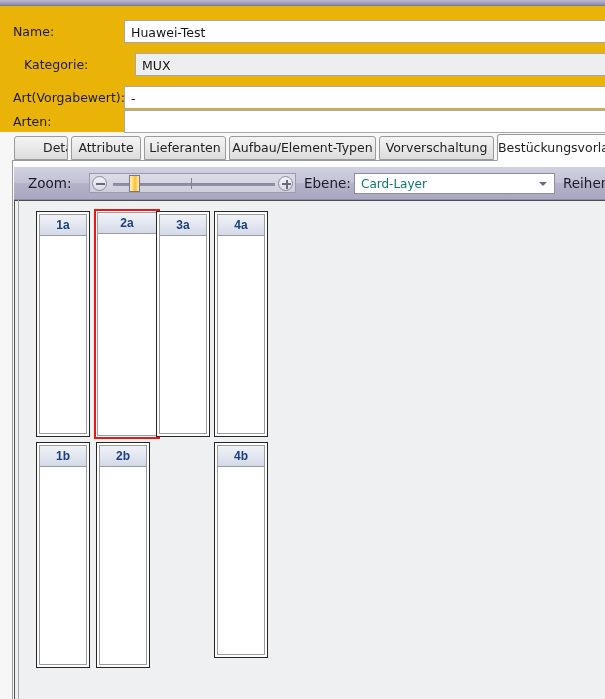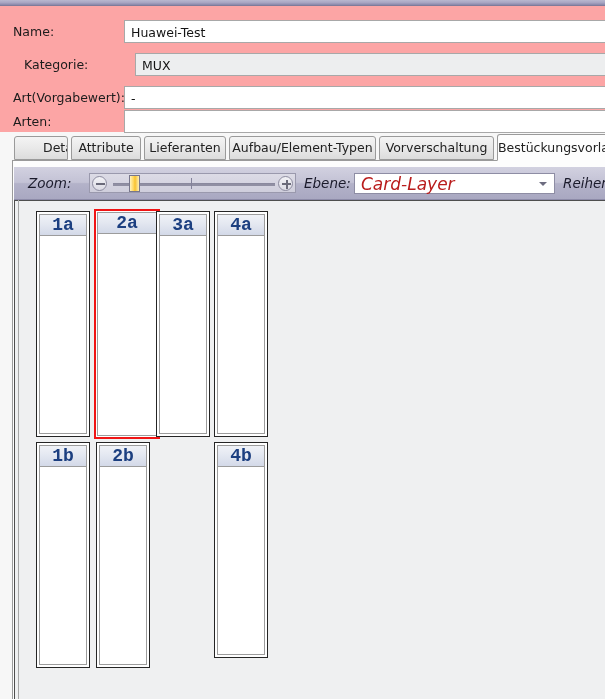--- a/index.html
+++ b/index.html
@@ -32,21 +32,21 @@
     left: 0; top: 5px;
     width: 605px; height: 1px;
     background: #7e7c9b;
   }
 
   
   .form-area {
     position: absolute;
     left: 0; top: 6px;
     width: 605px; height: 126px;
-    background: #fca5a5;
+    background: #eab308;
   }
   .form-row {
     position: absolute;
     left: 0;
     width: 605px;
     height: 26px;
   }
   .form-label {
     position: absolute;
     left: 13px;
@@ -126,21 +126,20 @@
 
   
   .toolbar {
     position: absolute;
     left: 1px;
     top: 6px;
     width: 592px;
     height: 32px;
     background: linear-gradient(to bottom, #d2d1e0 0%, #c3c2d5 48%, #b3b2c9 52%, #a9a8c1 100%);
     border-bottom: 1px solid #8d8ba8;
-    font-style: italic;
   }
   .tb-label {
     position: absolute;
     top: 7px;
     font-size: 13.5px;
     color: #1a1a2b;
     white-space: nowrap;
     line-height: 18px;
   }
 
@@ -195,22 +194,22 @@
     top: 6px;
     width: 201px;
     height: 21px;
     box-sizing: border-box;
     border: 1px solid #8e8da4;
     background: #ffffff;
   }
   .combo-text {
     position: absolute;
     left: 6px; top: 2px;
-    font-size: 17px;
-    color: #b91c1c;
+    font-size: 12px;
+    color: #0f766e;
     line-height: 17px;
     white-space: nowrap;
   }
   .combo-arrow {
     position: absolute;
     right: 7px; top: 8px;
     width: 0; height: 0;
     border-left: 4px solid transparent;
     border-right: 4px solid transparent;
     border-top: 4px solid #6d6c80;
@@ -263,25 +262,25 @@
   }
   .slot-header {
     position: absolute;
     left: 0; top: 0;
     right: 0;
     height: 21px;
     box-sizing: border-box;
     background: linear-gradient(to bottom, #f0f2f7 0%, #e4e8f1 45%, #d3d9e8 100%);
     border-bottom: 1px solid #9c9c9c;
     text-align: center;
-    font-size: 18px;
+    font-size: 12px;
     font-weight: bold;
     color: #1c3f80;
     line-height: 20px;
-    font-family: Liberation Mono, monospace;
+    font-family: Liberation Sans, sans-serif;
   }
   .slot-body {
     position: absolute;
     left: 0; top: 21px; right: 0; bottom: 0;
     background: #ffffff;
   }
 
   
   .rail-a {
     position: absolute;

